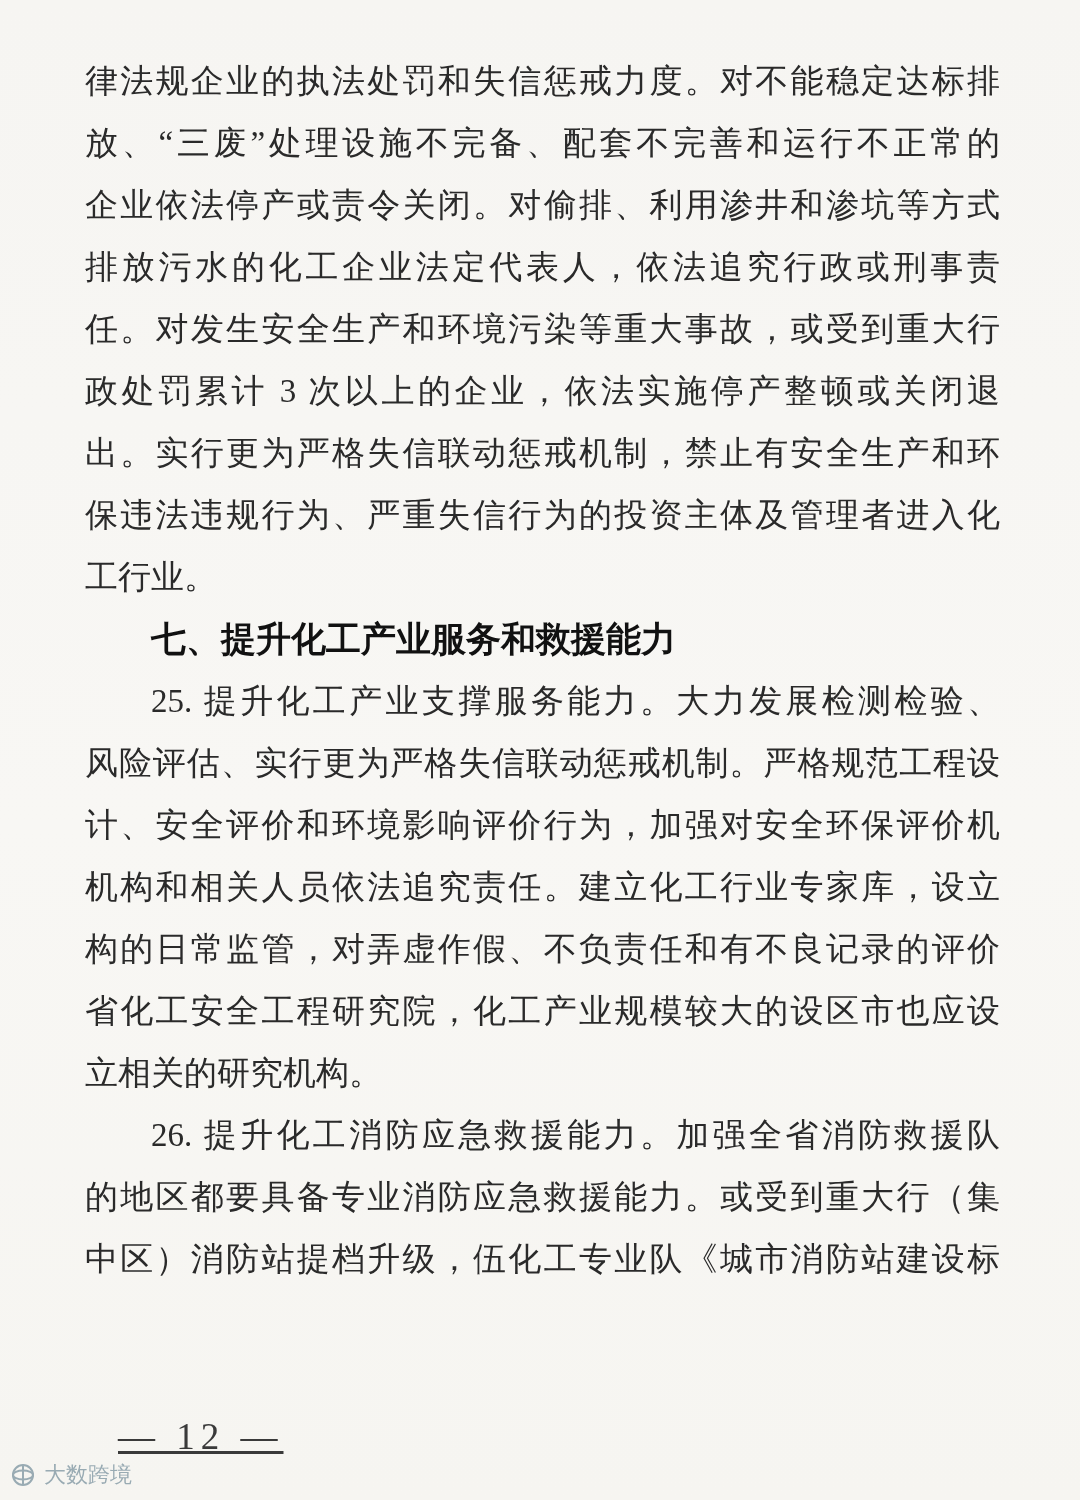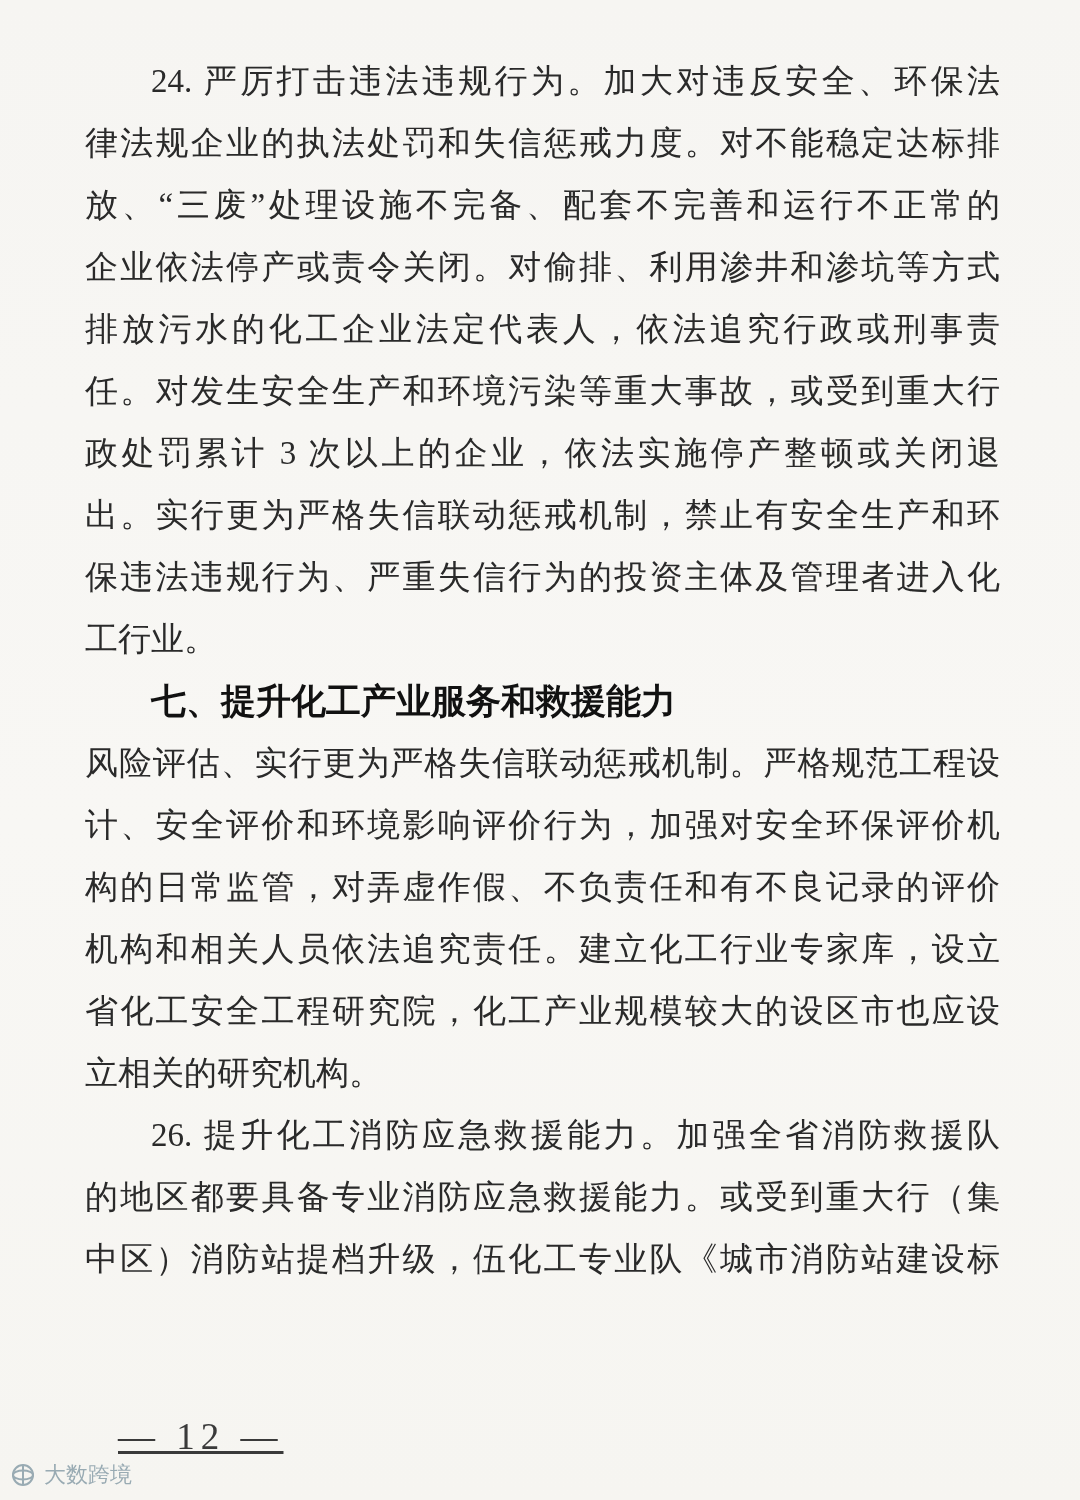--- a/index.html
+++ b/index.html
@@ -64,39 +64,39 @@
   }
   .watermark svg { display: block; }
 </style>
 </head>
 <body>
 
 <div class="page">
   <div class="doc">
 
     <div class="para">
-      <div class="line first">24. 严厉打击违法违规行为。加大对违反安全、环保法</div>
       <div class="line">律法规企业的执法处罚和失信惩戒力度。对不能稳定达标排</div>
       <div class="line">放、“三废”处理设施不完备、配套不完善和运行不正常的</div>
       <div class="line">企业依法停产或责令关闭。对偷排、利用渗井和渗坑等方式</div>
       <div class="line">排放污水的化工企业法定代表人，依法追究行政或刑事责</div>
       <div class="line">任。对发生安全生产和环境污染等重大事故，或受到重大行</div>
       <div class="line">政处罚累计 3 次以上的企业，依法实施停产整顿或关闭退</div>
       <div class="line">出。实行更为严格失信联动惩戒机制，禁止有安全生产和环</div>
       <div class="line">保违法违规行为、严重失信行为的投资主体及管理者进入化</div>
       <div class="line last">工行业。</div>
     </div>
 
     <h2 class="heading">七、提升化工产业服务和救援能力</h2>
 
     <div class="para">
+      <div class="line first">25. 提升化工产业支撑服务能力。大力发展检测检验、</div>
       <div class="line">风险评估、实行更为严格失信联动惩戒机制。严格规范工程设</div>
       <div class="line">计、安全评价和环境影响评价行为，加强对安全环保评价机</div>
+      <div class="line">机构和相关人员依法追究责任。建立化工行业专家库，设立</div>
       <div class="line">构的日常监管，对弄虚作假、不负责任和有不良记录的评价</div>
-      <div class="line">机构和相关人员依法追究责任。建立化工行业专家库，设立</div>
       <div class="line">省化工安全工程研究院，化工产业规模较大的设区市也应设</div>
       <div class="line last">立相关的研究机构。</div>
     </div>
 
     <div class="para">
       <div class="line first">26. 提升化工消防应急救援能力。加强全省消防救援队</div>
       <div class="line">的地区都要具备专业消防应急救援能力。或受到重大行（集</div>
       <div class="line">中区）消防站提档升级，伍化工专业队《城市消防站建设标</div>
     </div>
 

